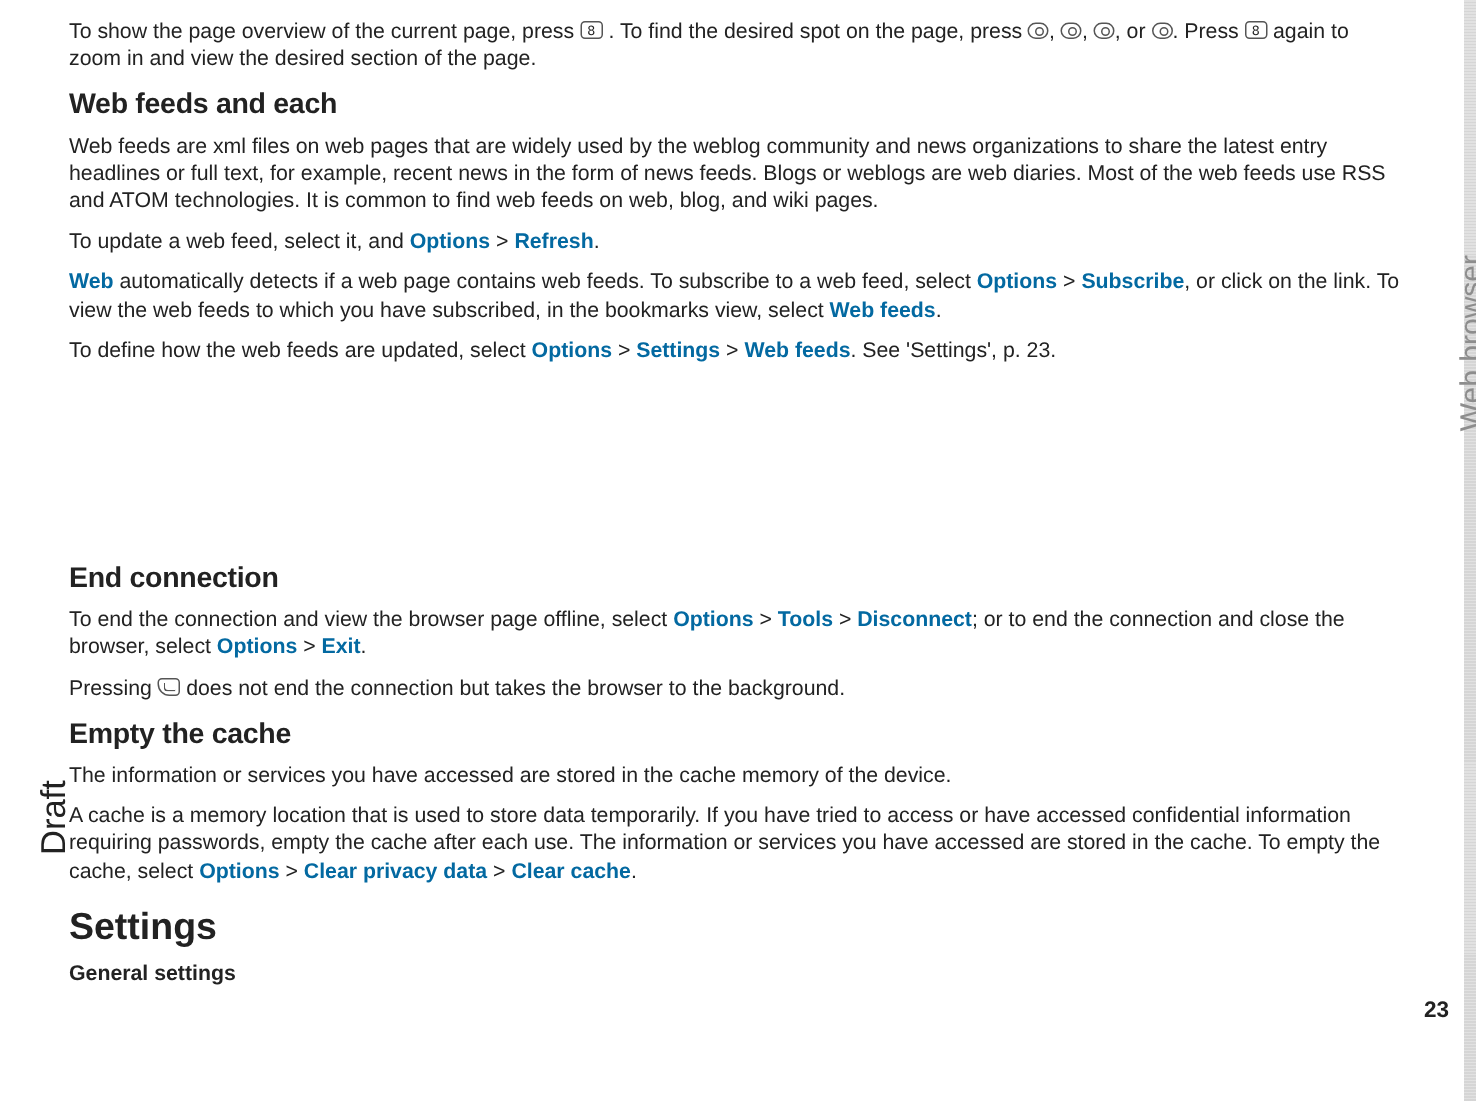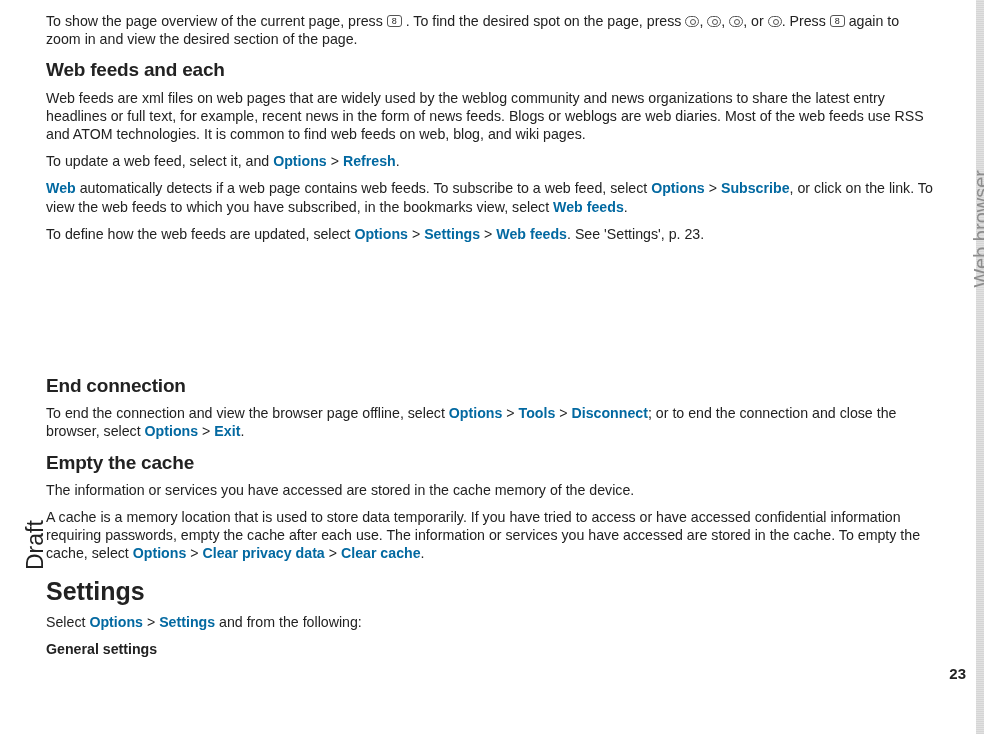--- a/index.html
+++ b/index.html
@@ -164,35 +164,37 @@
     </p>
   </div>
 
   <div class="col">
     <h2 class="sub" style="margin-top:0">End connection</h2>
 
     <p>
       <span>To end the connection and view the browser page offline, select </span><span class="ref">Options</span><span> &gt; </span><span class="ref">Tools</span><span> &gt; </span><span class="ref">Disconnect</span><span>; or to end the connection and close the browser, select </span><span class="ref">Options</span><span> &gt; </span><span class="ref">Exit</span><span>.</span>
     </p>
 
+    <p>
+      <span>Pressing </span>
+      <span class="key-end"></span>
+      <span> does not end the connection but takes the browser to the background.</span>
+    </p>
 
 
     <h2 class="sub">Empty the cache</h2>
 
     <p>The information or services you have accessed are stored in the cache memory of the device.</p>
 
     <p>
       <span>A cache is a memory location that is used to store data temporarily. If you have tried to access or have accessed confidential information requiring passwords, empty the cache after each use. The information or services you have accessed are stored in the cache. To empty the cache, select </span><span class="ref">Options</span><span> &gt; </span><span class="ref">Clear privacy data</span><span> &gt; </span><span class="ref">Clear cache</span><span>.</span>
     </p>
 
     <h1 class="settings">Settings</h1>
 
-    <p>
-      <span>Select </span><span class="ref">Options</span><span> &gt; </span><span class="ref">Settings</span><span> and from the following:</span>
-    </p>
 
     <p class="b">General settings</p>
   </div>
 
 </div>
 
 <div class="draft">Draft</div>
 <div class="sidelabel">Web browser</div>
 <div class="pagenum">23</div>
 

